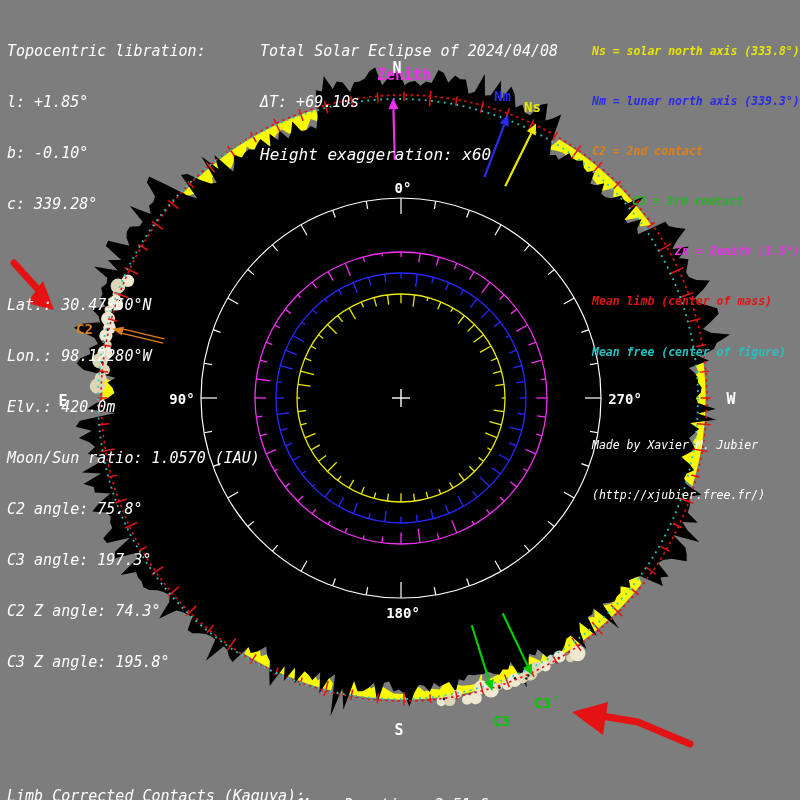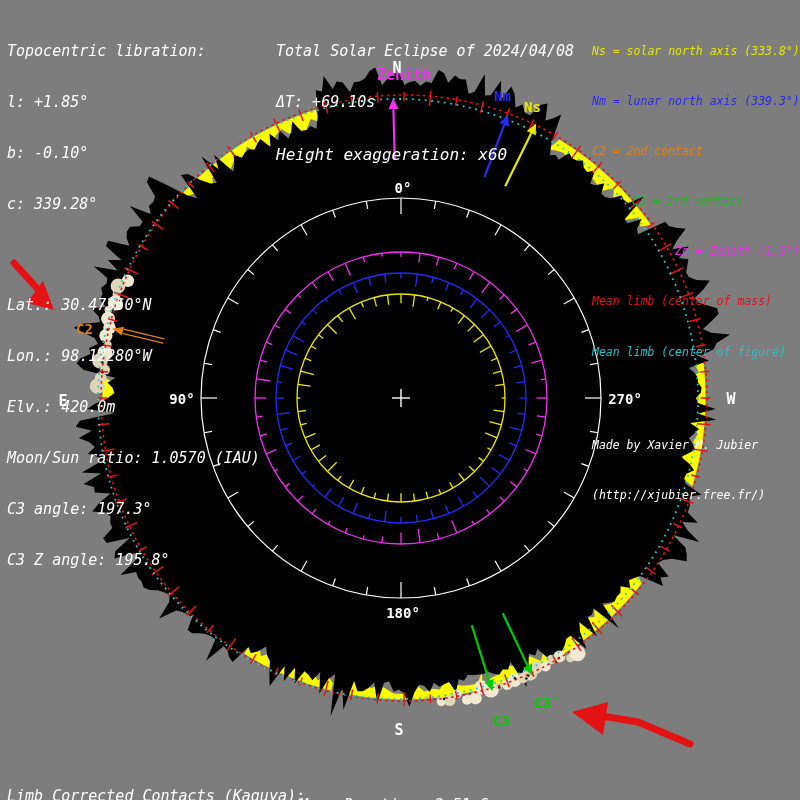--- a/index.html
+++ b/index.html
@@ -5,21 +5,21 @@
   html,body{margin:0;padding:0;}
   body{
     width:800px;height:800px;position:relative;overflow:hidden;
     background:#7d7d7d;
     font-family:"DejaVu Sans Mono",monospace;
   }
   #chart{position:absolute;left:0;top:0;}
   .tblock{position:absolute;color:#ffffff;font-style:italic;white-space:pre;}
   .ln{height:12.9px;font-size:15px;line-height:12.9px;}
   .ln-sm{height:12px;font-size:16px;line-height:12px;margin-top:2px;}
-  .lgln{height:12.1px;font-size:11.5px;line-height:12.1px;font-weight:normal;}
+  .lgln{height:12.1px;font-size:11.5px;line-height:12.1px;font-weight:bold;}
   .lggap{height:5px;}
 </style>
 </head>
 <body>
 
 <svg id="chart" width="800" height="800" viewBox="0 0 800 800">
     <g>
       <rect x="0" y="0" width="800" height="800" fill="#7d7d7d"></rect>
     </g>
     <g>
@@ -390,38 +390,40 @@
 <div class="tblock" style="left:7px;top:7px;">
   <div class="ln">Topocentric libration:</div>
   <div class="ln">l: +1.85°</div>
   <div class="ln">b: -0.10°</div>
   <div class="ln">c: 339.28°</div>
   <div class="ln"></div>
   <div class="ln">Lat.: 30.47360°N</div>
   <div class="ln">Lon.: 98.12280°W</div>
   <div class="ln">Elv.: 420.0m</div>
   <div class="ln">Moon/Sun ratio: 1.0570 (IAU)</div>
+  <div class="ln">C2 angle: 75.8°</div>
   <div class="ln">C3 angle: 197.3°</div>
+  <div class="ln">C2 Z angle: 74.3°</div>
   <div class="ln">C3 Z angle: 195.8°</div>
 </div>
 
-<div class="tblock" style="left:276px;top:7px;">
+<div class="tblock" style="left:260px;top:7px;">
   <div class="ln">Total Solar Eclipse of 2024/04/08</div>
   <div class="ln">ΔT: +69.10s</div>
   <div class="ln-sm">Height exaggeration: x60</div>
 </div>
 
 <div class="tblock" style="left:592px;top:7px;">
   <div class="lgln" style="color: rgb(230, 230, 0);">Ns = solar north axis (333.8°)</div>
   <div class="lgln" style="color: rgb(42, 42, 230);">Nm = lunar north axis (339.3°)</div>
   <div class="lgln" style="color: rgb(224, 128, 24);">C2 = 2nd contact</div>
   <div class="lgln" style="color: rgb(40, 180, 40); margin-left: 40px;">C3 = 3rd contact</div>
   <div class="lgln" style="color: rgb(232, 50, 232); text-align: right;">Zn = Zenith (1.5°)</div>
   <div class="lgln" style="color: rgb(228, 20, 20);">Mean limb (center of mass)</div>
-  <div class="lgln" style="color: rgb(40, 192, 192);">Mean limb (center of figure)</div>
+  <div class="lgln" style="color: rgb(40, 192, 192);">Mean free (center of figure)</div>
   <div class="lggap"></div>
   <div class="lgln" style="font-weight:normal">Made by Xavier M. Jubier</div>
   <div class="lgln" style="font-weight:normal">(http://xjubier.free.fr/)</div>
 </div>
 
 <div class="tblock" style="left:7px;top:752px;">
   <div class="ln">Limb Corrected Contacts (Kaguya):</div>
   
   
 </div>

